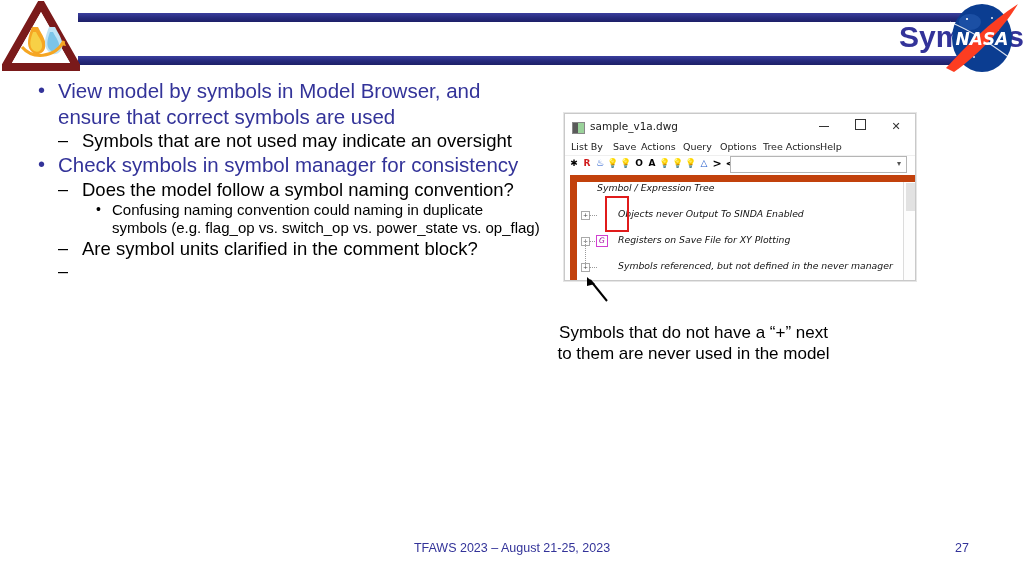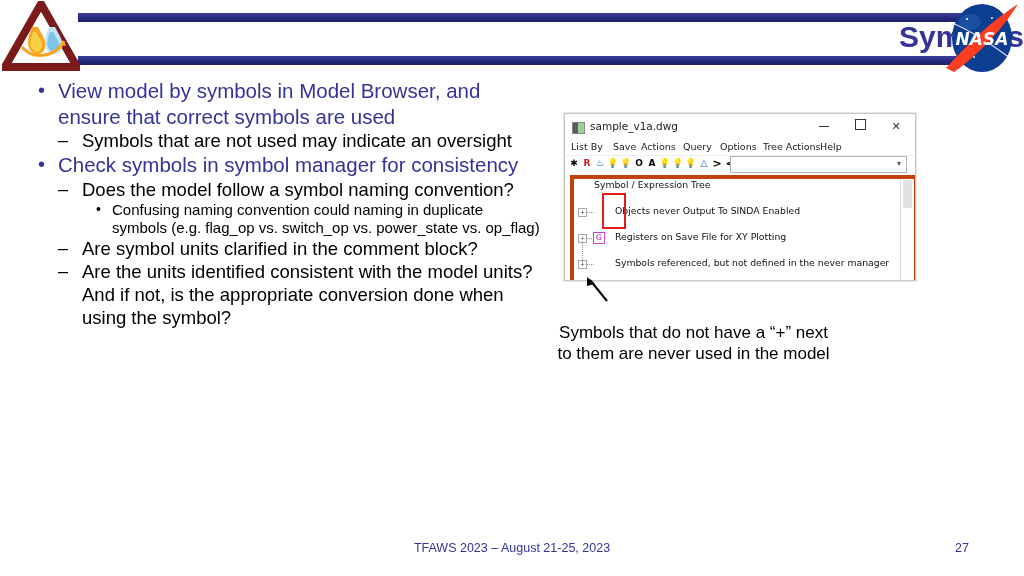--- a/index.html
+++ b/index.html
@@ -61,21 +61,21 @@
 
   #toolbar{height:17px;position:relative;border-top:1px solid #efefef;}
   #tool-icons{position:absolute;left:3px;top:1px;display:flex;align-items:center;gap:1px;}
   .ticon{width:12px;height:13px;display:flex;align-items:center;justify-content:center;
          font-size:9px;font-weight:bold;line-height:1;}
   #combo{position:absolute;left:165px;top:0px;width:175px;height:15px;
          border:1px solid #b5b5b5;background:#fff;}
   #combo .chev{position:absolute;right:5px;top:2px;font-size:8px;color:#555;}
 
   #treepane{position:absolute;left:5px;top:61px;width:340px;height:104px;
-            border:4px solid #c2410c;background:#fff;overflow:hidden;}
+            border:7px solid #c2410c;background:#fff;overflow:hidden;font-style:italic;}
   #treeinner{position:absolute;left:0;top:0;width:322px;height:104px;}
   .trow{position:relative;height:13px;font-size:9.3px;color:#111;white-space:nowrap;}
   .trow .tlabel{position:absolute;top:0px;}
   .expander{position:absolute;width:7px;height:7px;border:1px solid #a9a9a9;
             background:#fff;top:3px;font-size:6px;line-height:6px;text-align:center;color:#444;}
   .dotted{position:absolute;border-top:1px dotted #9a9a9a;top:7px;height:0;}
   .vline{position:absolute;border-left:1px dotted #9a9a9a;left:0;width:0;}
   .gbadge{position:absolute;top:1px;width:10px;height:10px;border:1px solid #d13fd1;
           color:#a000a0;font-size:7.5px;line-height:9px;text-align:center;background:#fff;}
   #vscroll{position:absolute;right:0;top:0;width:13px;height:104px;
@@ -155,21 +155,20 @@
     <li class="l3">
       <span class="bullet">•</span>
       <span>Confusing naming convention could naming in duplicate symbols (e.g. flag_op vs. switch_op vs. power_state vs. op_flag)</span>
     </li>
     <li class="l2">
       <span class="dash">–</span>
       <span>Are symbol units clarified in the comment block?</span>
     </li>
     <li class="l2">
       <span class="dash">–</span>
-      <span>Are the units identified consistent with the model units? And if not, is the appropriate conversion done when using the symbol?</span>
     </li>
   </ul>
 </div>
 
 <div id="app-window">
 
   <div id="titlebar">
     <div id="app-icon"></div>
     <div id="app-title">sample_v1a.dwg</div>
     <div class="wbtn" id="btn-min"><span class="g"></span></div>

